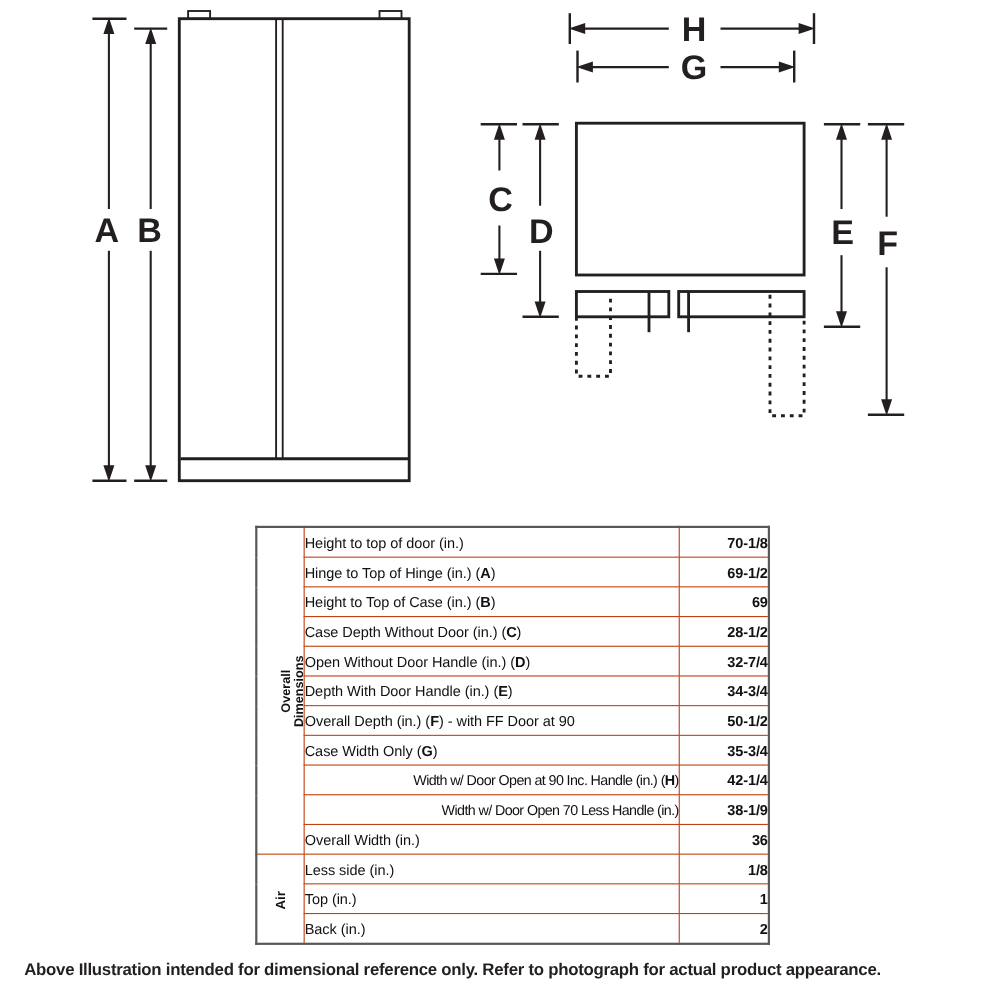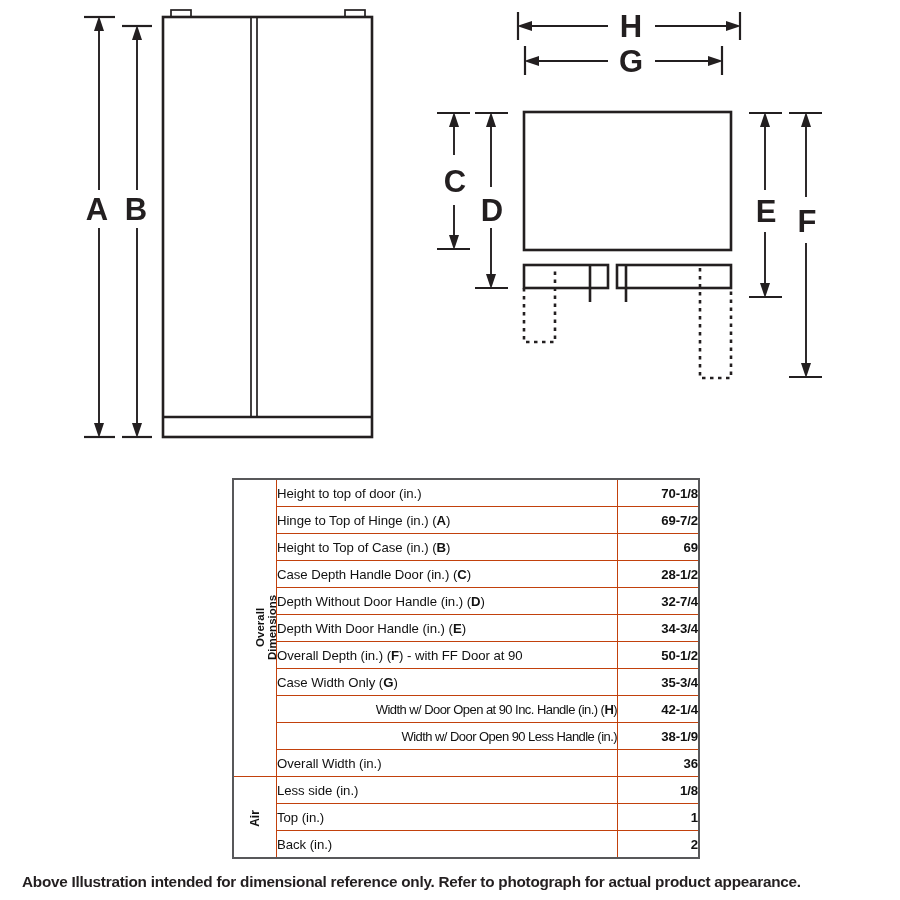--- a/index.html
+++ b/index.html
@@ -251,35 +251,35 @@
             <span>Overall</span><br>
             <span>Dimensions</span>
           </span>
         </td>
         <td class="label-cell"><span>Height to top of door (in.)</span></td>
         <td class="value-cell">70-1/8</td>
       </tr>
 
       <tr>
         <td class="label-cell"><span>Hinge to Top of Hinge (in.)</span> (<span class="bold-letter">A</span>)</td>
-        <td class="value-cell">69-7/2</td>
+        <td class="value-cell">69-1/2</td>
       </tr>
 
       <tr>
         <td class="label-cell"><span>Height to Top of Case (in.)</span> (<span class="bold-letter">B</span>)</td>
         <td class="value-cell">69</td>
       </tr>
 
       <tr>
-        <td class="label-cell"><span>Case Depth Handle Door (in.)</span> (<span class="bold-letter">C</span>)</td>
+        <td class="label-cell"><span>Case Depth Without Door (in.)</span> (<span class="bold-letter">C</span>)</td>
         <td class="value-cell">28-1/2</td>
       </tr>
 
       <tr>
-        <td class="label-cell"><span>Depth Without Door Handle (in.)</span> (<span class="bold-letter">D</span>)</td>
+        <td class="label-cell"><span>Open Without Door Handle (in.)</span> (<span class="bold-letter">D</span>)</td>
         <td class="value-cell">32-7/4</td>
       </tr>
 
       <tr>
         <td class="label-cell"><span>Depth With Door Handle (in.)</span> (<span class="bold-letter">E</span>)</td>
         <td class="value-cell">34-3/4</td>
       </tr>
 
       <tr>
         <td class="label-cell"><span>Overall Depth (in.)</span> (<span class="bold-letter">F</span>)<span> - with FF Door at 90</span></td>
@@ -290,21 +290,21 @@
         <td class="label-cell"><span>Case Width Only</span> (<span class="bold-letter">G</span>)</td>
         <td class="value-cell">35-3/4</td>
       </tr>
 
       <tr>
         <td class="label-cell tight"><span>Width w/ Door Open at 90 Inc. Handle (in.)</span> (<span class="bold-letter">H</span>)</td>
         <td class="value-cell">42-1/4</td>
       </tr>
 
       <tr>
-        <td class="label-cell tight"><span>Width w/ Door Open 90 Less Handle (in.)</span></td>
+        <td class="label-cell tight"><span>Width w/ Door Open 70 Less Handle (in.)</span></td>
         <td class="value-cell">38-1/9</td>
       </tr>
 
       <tr>
         <td class="label-cell"><span>Overall Width (in.)</span></td>
         <td class="value-cell">36</td>
       </tr>
 
       <tr>
         <td class="group-cell" rowspan="3">

